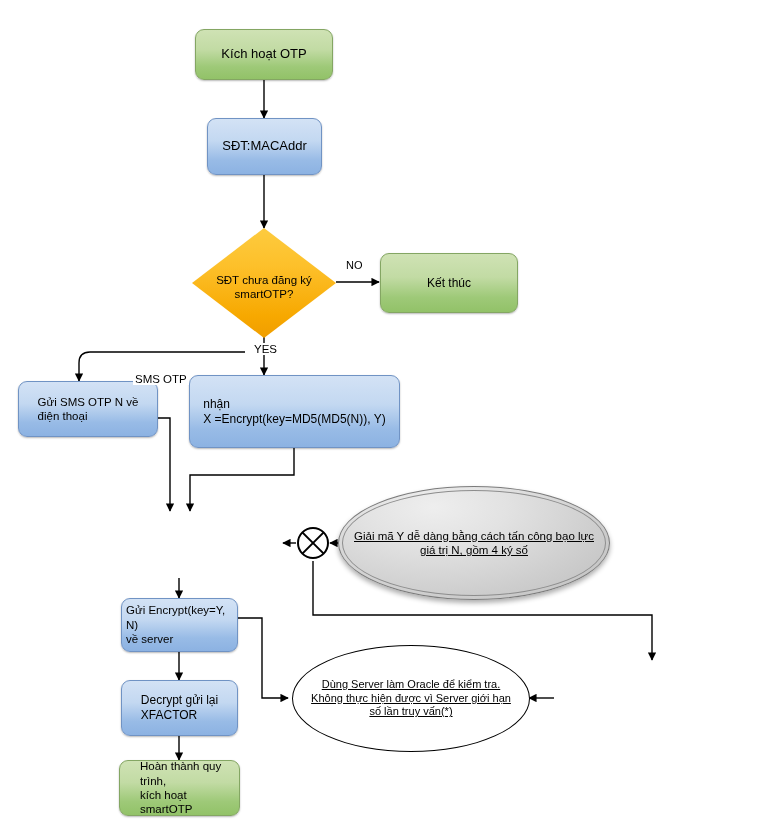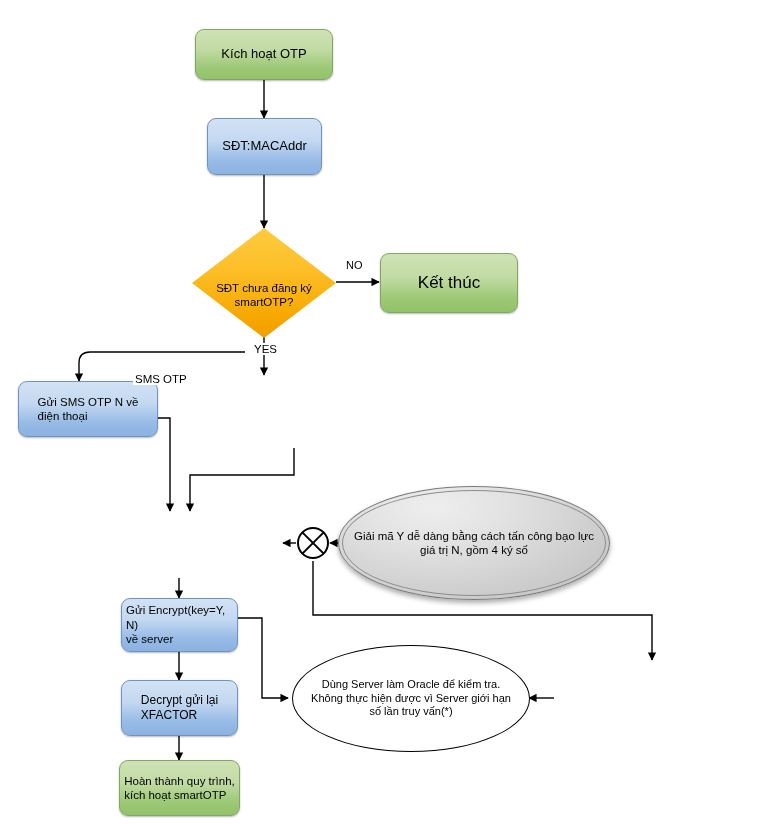--- a/index.html
+++ b/index.html
@@ -66,21 +66,21 @@
   .diamond-shape {
     position: absolute;
     left: 0; top: 0;
     width: 100%; height: 100%;
     background: linear-gradient(to bottom, #fdcb3f 0%, #fdc02a 35%, #f7a800 80%, #f09e00 100%);
     clip-path: polygon(50% 0%, 100% 50%, 50% 100%, 0% 50%);
     filter: drop-shadow(0 1px 2px rgba(0,0,0,0.30));
   }
   .diamond-label {
     position: absolute;
-    left: 0; top: 12px;
+    left: 0; top: 4px;
     width: 100%; height: 100%;
     display: flex;
     align-items: center;
     justify-content: center;
     text-align: center;
     white-space: pre-line;
     line-height: 1.25;
     color: #000;
   }
   
@@ -88,20 +88,21 @@
     position: absolute;
     box-sizing: border-box;
     border-radius: 50%;
     display: flex;
     align-items: center;
     justify-content: center;
     text-align: center;
     z-index: 3;
     color: #000;
     line-height: 1.25;
+    text-decoration: underline;
   }
   .ellipse.plain {
     background: #ffffff;
     border: 1.5px solid #000000;
   }
   .ellipse.grey {
     background: radial-gradient(ellipse at 35% 18%, #eeeeee 0%, #e2e2e2 30%, #cfcfcf 65%, #bdbdbd 100%);
     border: 1.5px solid #7b7b7b;
     box-shadow: 0 3px 5px rgba(0,0,0,0.32), inset 0 0 0 3px #ffffff00;
   }
@@ -190,29 +191,33 @@
   </div>
 
   <div class="diamond-wrap" style="left:192px; top:228px; width:144px; height:110px;">
     <div class="diamond-shape"></div>
     <div class="diamond-label" style="font-size:11.5px;">
       <span>SĐT chưa đăng ký
 smartOTP?</span>
     </div>
   </div>
 
-  <div class="node rrect green" style="left:380px; top:253px; width:138px; height:60px; font-size:17px;">
+  <div class="node rrect green" style="left:380px; top:253px; width:138px; height:60px; font-size:12px;">
     <span class="txt">Kết thúc</span>
   </div>
 
   <div class="node rrect blue" style="left:18px; top:381px; width:140px; height:56px; font-size:11.5px;">
     <span class="txt">Gửi SMS OTP N về
 điện thoại</span>
   </div>
 
+  <div class="node rrect blue" style="left:189px; top:375px; width:211px; height:73px; font-size:12px;">
+    <span class="txt">nhận
+X =Encrypt(key=MD5(MD5(N)), Y)</span>
+  </div>
 
 
   <div class="xor" style="left:296px; top:526px;">
     <svg viewBox="0 0 34 34" width="34" height="34" xmlns="http://www.w3.org/2000/svg">
       <circle cx="17" cy="17" r="15" fill="#ffffff" stroke="#000000" stroke-width="2"></circle>
       <line x1="6.6" y1="6.6" x2="27.4" y2="27.4" stroke="#000000" stroke-width="2"></line>
       <line x1="27.4" y1="6.6" x2="6.6" y2="27.4" stroke="#000000" stroke-width="2"></line>
     </svg>
   </div>
 
@@ -224,21 +229,21 @@
   <div class="node rrect blue" style="left:121px; top:598px; width:117px; height:54px; font-size:11.5px;">
     <span class="txt">Gửi Encrypt(key=Y, N)
 về server</span>
   </div>
 
   <div class="node rrect blue" style="left:121px; top:680px; width:117px; height:56px; font-size:12px;">
     <span class="txt">Decrypt gửi lại
 XFACTOR</span>
   </div>
 
-  <div class="node rrect green" style="left:119px; top:760px; width:121px; height:56px; font-size:11.5px;">
+  <div class="node rrect green" style="left:119px; top:760px; width:121px; height:56px; font-size:11.5px;padding-left:16px;">
     <span class="txt">Hoàn thành quy trình,
 kích hoạt smartOTP</span>
   </div>
 
   <div class="ellipse plain" style="left:292px; top:645px; width:238px; height:107px; font-size:11px;">
     <span class="txt">Dùng Server làm Oracle để kiểm tra.
 Không thực hiện được vì Server giới hạn
 số lần truy vấn(*)</span>
   </div>
 

